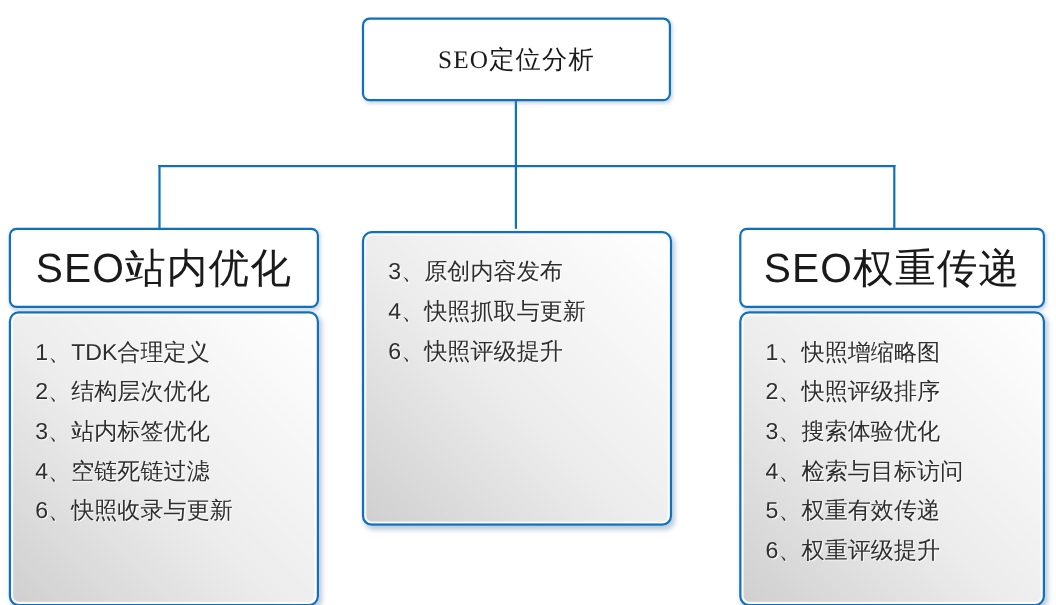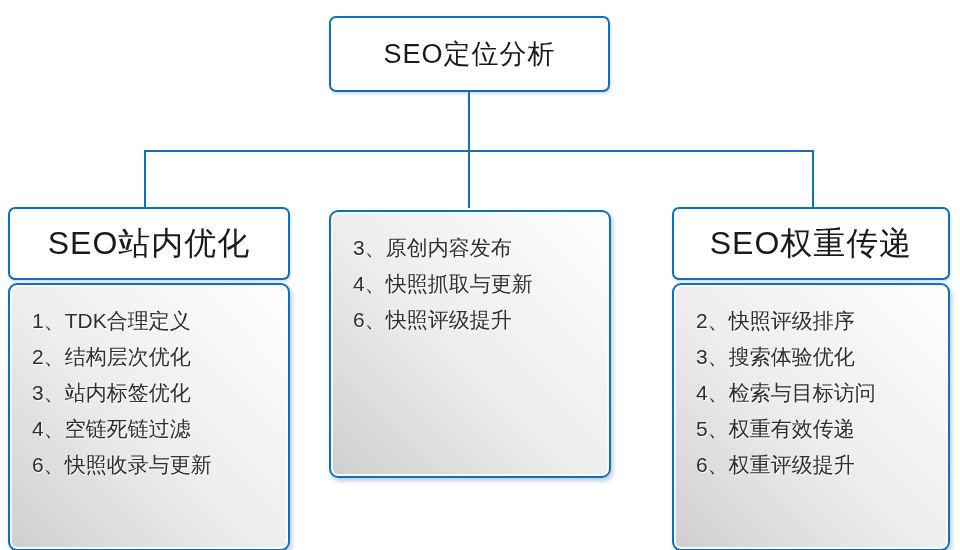--- a/index.html
+++ b/index.html
@@ -33,24 +33,25 @@
     background: #ffffff;
     border: 2px solid #0f70c0;
     border-radius: 7px;
     box-shadow: 1px 2px 3px rgba(110, 140, 170, 0.30);
     display: flex;
     align-items: center;
     justify-content: center;
     box-sizing: border-box;
   }
   .root-box .label {
-    font-size: 27px;
+    font-size: 23px;
     color: #1a1a1a;
     letter-spacing: 1px;
     white-space: nowrap;
+    font-family: Liberation Serif, serif;
   }
 
   
   .branch {
     position: absolute;
     top: 207px;
   }
   .branch.b0 { left: 8px;   width: 282px; }
   .branch.b1 { left: 329px; width: 282px; }
   .branch.b2 { left: 672px; width: 278px; }
@@ -61,21 +62,21 @@
     background: #ffffff;
     border: 2px solid #0f70c0;
     border-radius: 7px;
     box-shadow: 1px 2px 3px rgba(110, 140, 170, 0.30);
     display: flex;
     align-items: center;
     justify-content: center;
     box-sizing: border-box;
   }
   .branch-header .label {
-    font-size: 32px;
+    font-size: 37px;
     color: #1a1a1a;
     letter-spacing: 1px;
     white-space: nowrap;
   }
   .branch-panel {
     position: relative;
     margin-top: 3px;
     height: 268px;
     border: 2px solid #0f70c0;
     border-radius: 9px;
@@ -127,20 +128,21 @@
       <div class="item">4、快照抓取与更新</div>
       <div class="item">6、快照评级提升</div>
     </div>
   </div>
 
   <div class="branch b2">
     <div class="branch-header">
       <span class="label">SEO权重传递</span>
     </div>
     <div class="branch-panel">
+      <div class="item">1、快照增缩略图</div>
       <div class="item">2、快照评级排序</div>
       <div class="item">3、搜索体验优化</div>
       <div class="item">4、检索与目标访问</div>
       <div class="item">5、权重有效传递</div>
       <div class="item">6、权重评级提升</div>
     </div>
   </div>
 
 </div>
 

